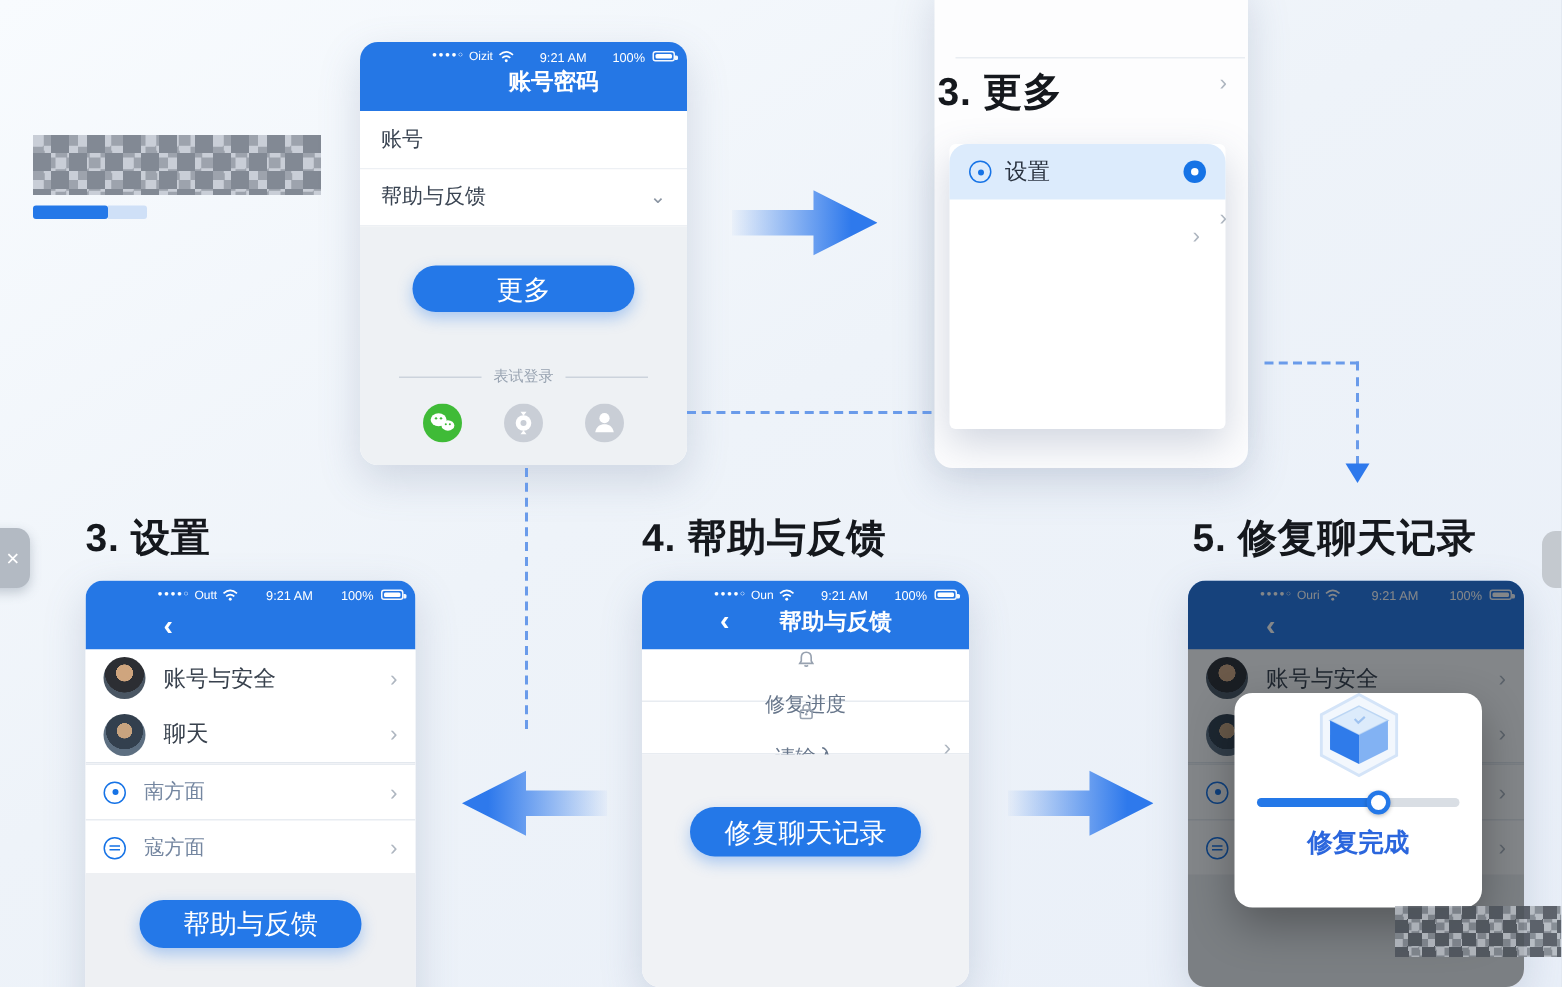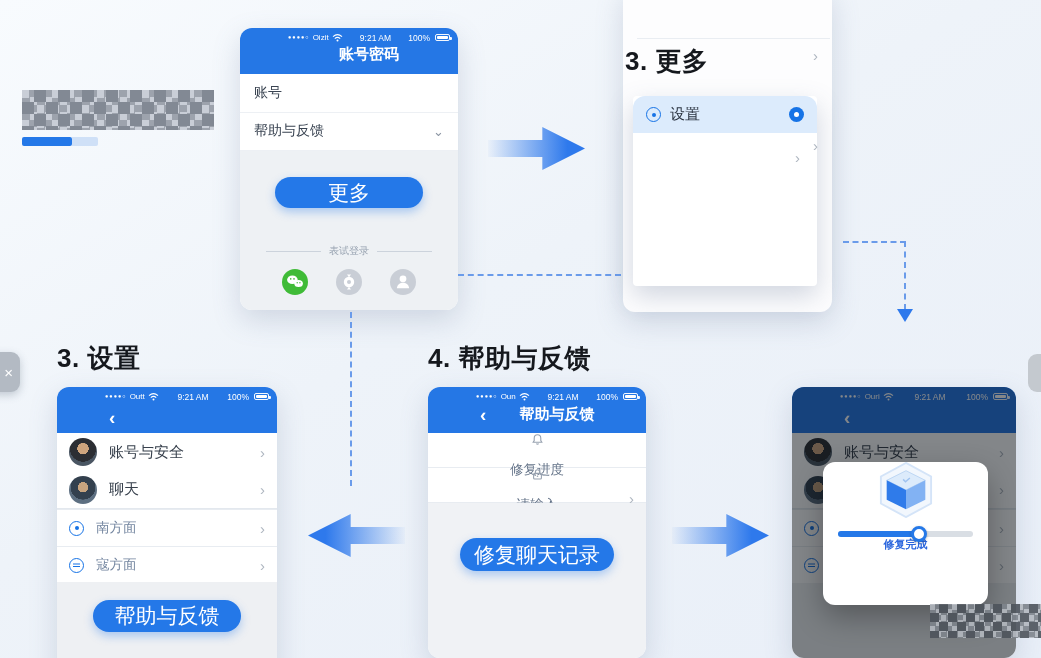--- a/index.html
+++ b/index.html
@@ -21,21 +21,21 @@
   .sb .dots{font-size:5.5px;letter-spacing:1px;line-height:1;}
   .sb .carrier{font-size:8px;}
   .sb .time{flex:1;text-align:center;}
   .wifi{width:11px;height:9px;display:inline-block;}
   .batt{width:15px;height:7px;border:1px solid rgba(255,255,255,.95);border-radius:2px;position:relative;margin-left:2px;}
   .batt::after{content:"";position:absolute;inset:1px;background:#fff;border-radius:1px;}
   .batt::before{content:"";position:absolute;right:-3px;top:1.5px;width:2px;height:3px;background:rgba(255,255,255,.95);border-radius:0 1px 1px 0;}
   .chev{color:#aeb6c0;font-size:15px;line-height:1;}
   .back{color:#fff;font-size:19px;font-weight:700;line-height:1;}
   .pill{background:var(--accent);color:#fff;border:none;border-radius:17px;
-    font-size:21px;font-family:inherit;display:block;margin:0 auto;cursor:pointer;
+    font-size:18px;font-family:inherit;display:block;margin:0 auto;cursor:pointer;
     box-shadow:0 4px 10px rgba(36,120,232,.35);}
   .heading{position:absolute;font-size:26px;font-weight:700;color:#15181d;z-index:7;letter-spacing:.5px;}
   .dash-h{position:absolute;border-top:2px dashed var(--dash);z-index:2;}
   .dash-v{position:absolute;border-left:2px dashed var(--dash);z-index:2;}
   .big-arrow{position:absolute;width:97px;height:47px;z-index:2;}
   .big-arrow.right{background:linear-gradient(90deg,rgba(150,185,240,.07),#2e79ec 82%);
     clip-path:polygon(0 32%,56% 32%,56% 4%,100% 50%,56% 96%,56% 68%,0 68%);}
   .big-arrow.left{background:linear-gradient(270deg,rgba(150,185,240,.07),#2e79ec 82%);
     clip-path:polygon(100% 32%,44% 32%,44% 4%,0 50%,44% 96%,44% 68%,100% 68%);}
   .down-tri{position:absolute;width:0;height:0;border-left:8px solid transparent;
@@ -103,21 +103,21 @@
   #phone-repair{left:792px;top:387px;width:224px;height:271px;}
   #phone-repair .s-gray{top:196px;}
   .dim{position:absolute;inset:0;background:rgba(8,13,20,.5);z-index:3;}
   #repair-modal{position:absolute;left:31px;top:75px;width:165px;height:143px;background:#fff;
     border-radius:12px;z-index:4;box-shadow:0 12px 30px rgba(0,0,0,.3);text-align:center;}
   #repair-modal .cube{margin-top:11px;}
   .slider{position:relative;margin:9px 15px 0 15px;height:6px;border-radius:3px;background:#d9dee4;}
   .slider .fill{position:absolute;left:0;top:0;bottom:0;border-radius:3px;background:var(--accent);}
   .slider .knob{position:absolute;top:-5.5px;width:16px;height:16px;border-radius:50%;
     background:#fff;border:3.5px solid var(--accent);margin-left:-8px;box-shadow:0 1px 3px rgba(0,0,0,.25);}
-  #repair-done{margin-top:0;font-size:11px;font-weight:700;color:var(--link);}
+  #repair-done{margin-top:12px;font-size:17px;font-weight:700;color:var(--link);}
   
   #blur-logo{position:absolute;left:22px;top:90px;width:192px;height:40px;opacity:.92;}
   #logo-underline{position:absolute;left:22px;top:137px;width:50px;height:9px;background:var(--accent);border-radius:2px;}
   #logo-underline2{position:absolute;left:72px;top:137px;width:26px;height:9px;background:#cfe0f7;border-radius:0 2px 2px 0;}
   #watermark{position:absolute;left:930px;top:604px;width:111px;height:34px;z-index:6;opacity:.9;}
   #edge-left{position:absolute;left:-13px;top:352px;width:33px;height:40px;background:#b3bac3;
     border-radius:9px;z-index:6;color:#fff;font-size:15px;display:flex;align-items:center;
     justify-content:flex-end;padding-right:7px;box-shadow:0 3px 8px rgba(80,95,115,.3);}
   #edge-right{position:absolute;left:1028px;top:354px;width:20px;height:38px;background:#c4c9cf;
     border-radius:9px 0 0 9px;z-index:6;}
@@ -136,20 +136,21 @@
   <div class="dash-h" style="left:843px;top:241px;width:63px;"></div>
   <div class="dash-v" style="left:904px;top:241px;height:69px;"></div>
   <div class="down-tri" style="left:897px;top:309px;"></div>
   <div class="big-arrow right" style="left:488px;top:125px;"></div>
   <div class="big-arrow left" style="left:308px;top:512px;"></div>
   <div class="big-arrow right" style="left:672px;top:512px;"></div>
 
   <div class="heading" style="left:625px;top:44px;">3. 更多</div>
   <div class="heading" style="left:57px;top:341px;">3. 设置</div>
   <div class="heading" style="left:428px;top:341px;">4. 帮助与反馈</div>
+  <div class="heading" style="left:795px;top:341px;">5. 修复聊天记录</div>
 
   <div class="phone" id="phone-login">
     <div class="hdr">
       <div class="sb">
         <span class="dots">●●●●○</span>
         <span class="carrier">Oizit</span>
         <span class="wifi"><svg width="11" height="9" viewBox="0 0 12 10" fill="none" stroke="#fff" stroke-width="1.2">
               <path d="M1 4 Q6 -0.5 11 4"></path>
               <path d="M3 6.2 Q6 3.6 9 6.2"></path>
               <circle cx="6" cy="8.3" r="1.1" fill="#fff" stroke="none"></circle>

